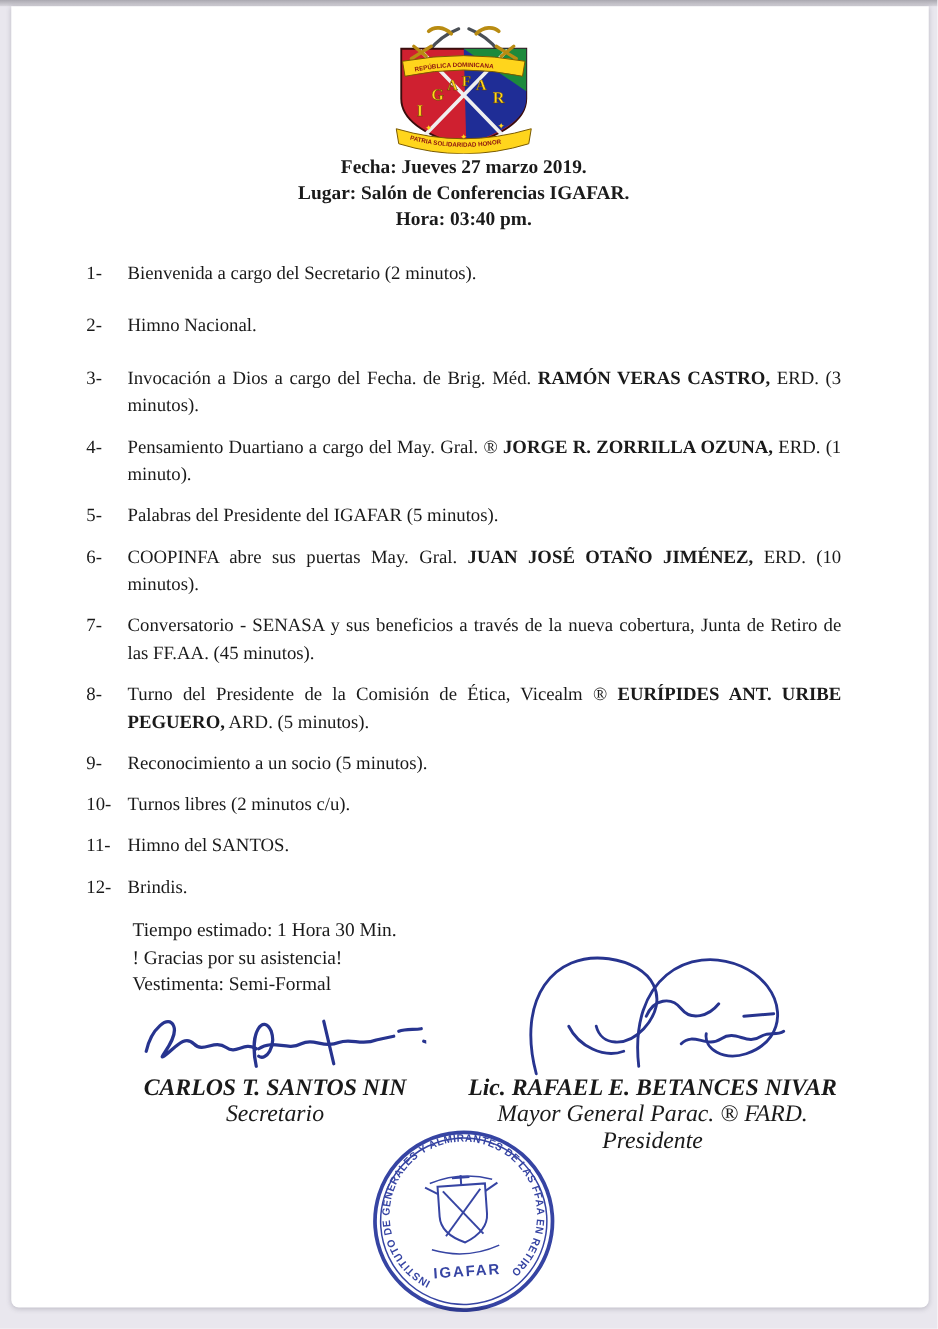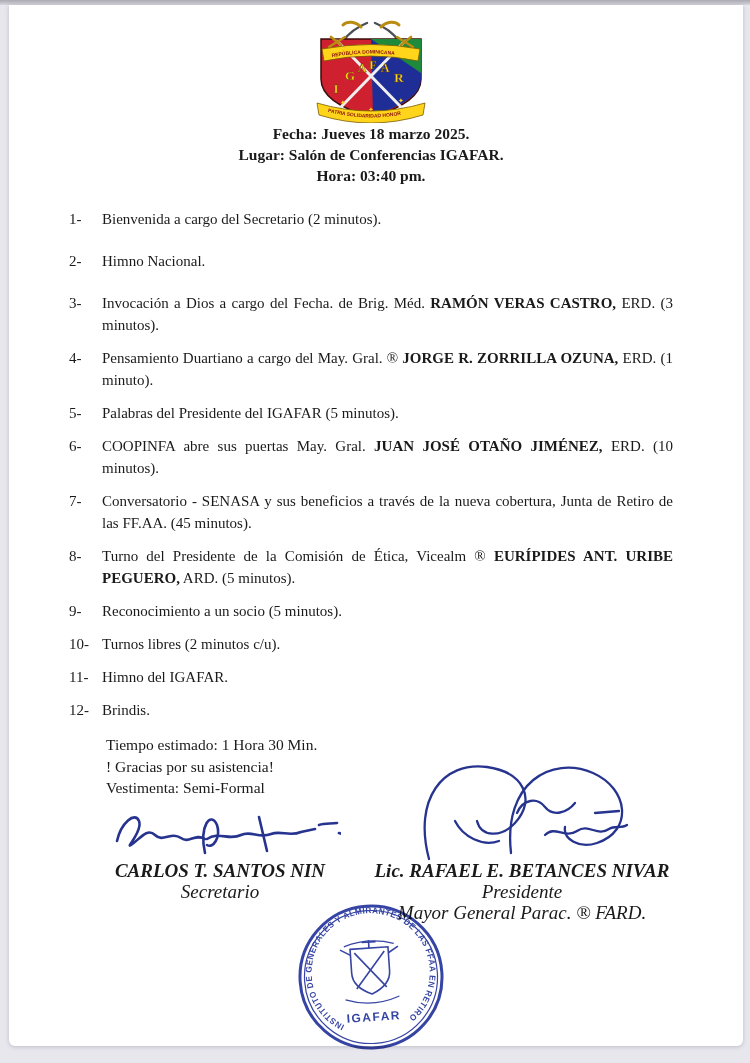--- a/index.html
+++ b/index.html
@@ -117,36 +117,36 @@
             <text x="62" y="97">✦</text>
         </g>
 
         <path d="M8,88 Q62,104 116,88 L114,100 Q62,116 10,100 Z" fill="#ffd51c" stroke="#7a5a00" stroke-width="0.8"></path>
         <text font-family="Liberation Sans, sans-serif" font-weight="bold" font-size="5" fill="#8b1010">
           <textPath href="#crestBotP" startOffset="6">PATRIA SOLIDARIDAD HONOR</textPath>
         </text>
       </svg>
     </div>
 
-    <div class="doc-sub">Fecha: Jueves 18 marzo 2025.</div>
+    <div class="doc-sub">Fecha: Jueves 27 marzo 2019.</div>
     <div class="doc-sub">Lugar: Salón de Conferencias IGAFAR.</div>
     <div class="doc-sub">Hora: 03:40 pm.</div>
 
     <ol class="agenda">
       <li class="gap"><span class="num">1-</span><span><span>Bienvenida a cargo del Secretario (2 minutos).</span><b></b><span></span></span></li>
       <li class="gap"><span class="num">2-</span><span><span>Himno Nacional.</span><b></b><span></span></span></li>
       <li><span class="num">3-</span><span><span>Invocación a Dios a cargo del Fecha. de Brig. Méd. </span><b>RAMÓN VERAS CASTRO,</b><span> ERD. (3 minutos).</span></span></li>
       <li><span class="num">4-</span><span><span>Pensamiento Duartiano a cargo del May. Gral. ® </span><b>JORGE R. ZORRILLA OZUNA,</b><span> ERD. (1 minuto).</span></span></li>
       <li><span class="num">5-</span><span><span>Palabras del Presidente del IGAFAR (5 minutos).</span><b></b><span></span></span></li>
       <li><span class="num">6-</span><span><span>COOPINFA abre sus puertas May. Gral. </span><b>JUAN JOSÉ OTAÑO JIMÉNEZ,</b><span> ERD. (10 minutos).</span></span></li>
       <li><span class="num">7-</span><span><span>Conversatorio - SENASA y sus beneficios a través de la nueva cobertura, Junta de Retiro de las FF.AA. (45 minutos).</span><b></b><span></span></span></li>
       <li><span class="num">8-</span><span><span>Turno del Presidente de la Comisión de Ética, Vicealm ® </span><b>EURÍPIDES ANT. URIBE PEGUERO,</b><span> ARD. (5 minutos).</span></span></li>
       <li><span class="num">9-</span><span><span>Reconocimiento a un socio (5 minutos).</span><b></b><span></span></span></li>
       <li><span class="num">10-</span><span><span>Turnos libres (2 minutos c/u).</span><b></b><span></span></span></li>
-      <li><span class="num">11-</span><span><span>Himno del IGAFAR.</span><b></b><span></span></span></li>
+      <li><span class="num">11-</span><span><span>Himno del SANTOS.</span><b></b><span></span></span></li>
       <li><span class="num">12-</span><span><span>Brindis.</span><b></b><span></span></span></li>
     </ol>
 
     <div class="footer-block">
       <div>Tiempo estimado: 1 Hora 30 Min.</div>
       <div>! Gracias por su asistencia!</div>
       <div>Vestimenta: Semi-Formal</div>
     </div>
 
     <div class="sig-row">
@@ -169,22 +169,22 @@
           <g fill="none" stroke="#27348f" stroke-width="2.3" stroke-linecap="round">
             <path d="M30,104 C14,44 44,6 88,12 C124,17 138,44 116,68 C102,83 82,82 78,66"></path>
             <path d="M112,98 C104,28 152,0 194,18 C230,34 234,76 198,88 C180,94 164,84 166,72"></path>
             <path d="M118,58 C124,44 138,42 146,52 C154,62 168,58 176,48"></path>
             <path d="M146,80 C156,70 166,84 178,76 C190,68 198,82 210,74 C216,70 222,74 228,70"></path>
             <path d="M196,58 L220,56"></path>
             <path d="M56,66 C64,82 84,92 100,86"></path>
           </g>
         </svg>
         <div class="sig-name">Lic. RAFAEL E. BETANCES NIVAR</div>
+        <div>Mayor General Parac. ® FARD.</div>
         <div>Presidente</div>
-        <div>Mayor General Parac. ® FARD.</div>
       </div>
     </div>
   </div>
 
   <svg class="stamp" width="150" height="150" viewBox="0 0 150 150">
     <g stroke="#2b3a9e" fill="none">
       <circle cx="75" cy="75" r="71" stroke-width="3"></circle>
       <circle cx="75" cy="75" r="66.5" stroke-width="1.2"></circle>
     </g>
     <defs>

